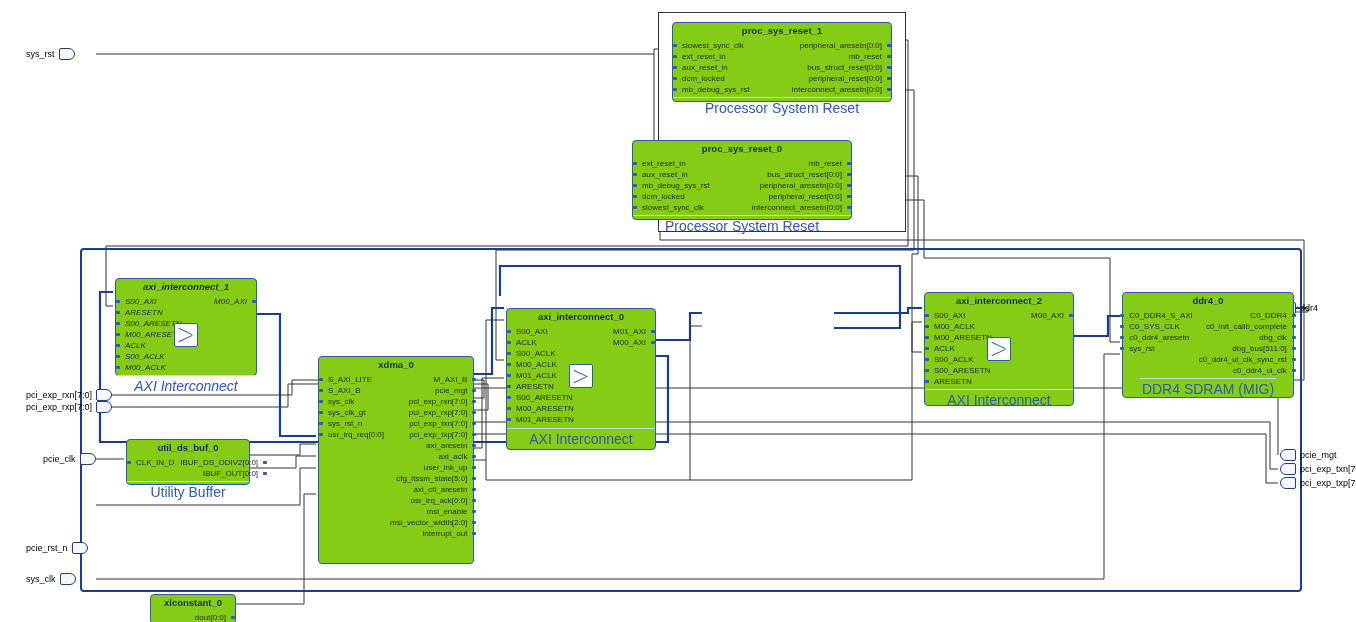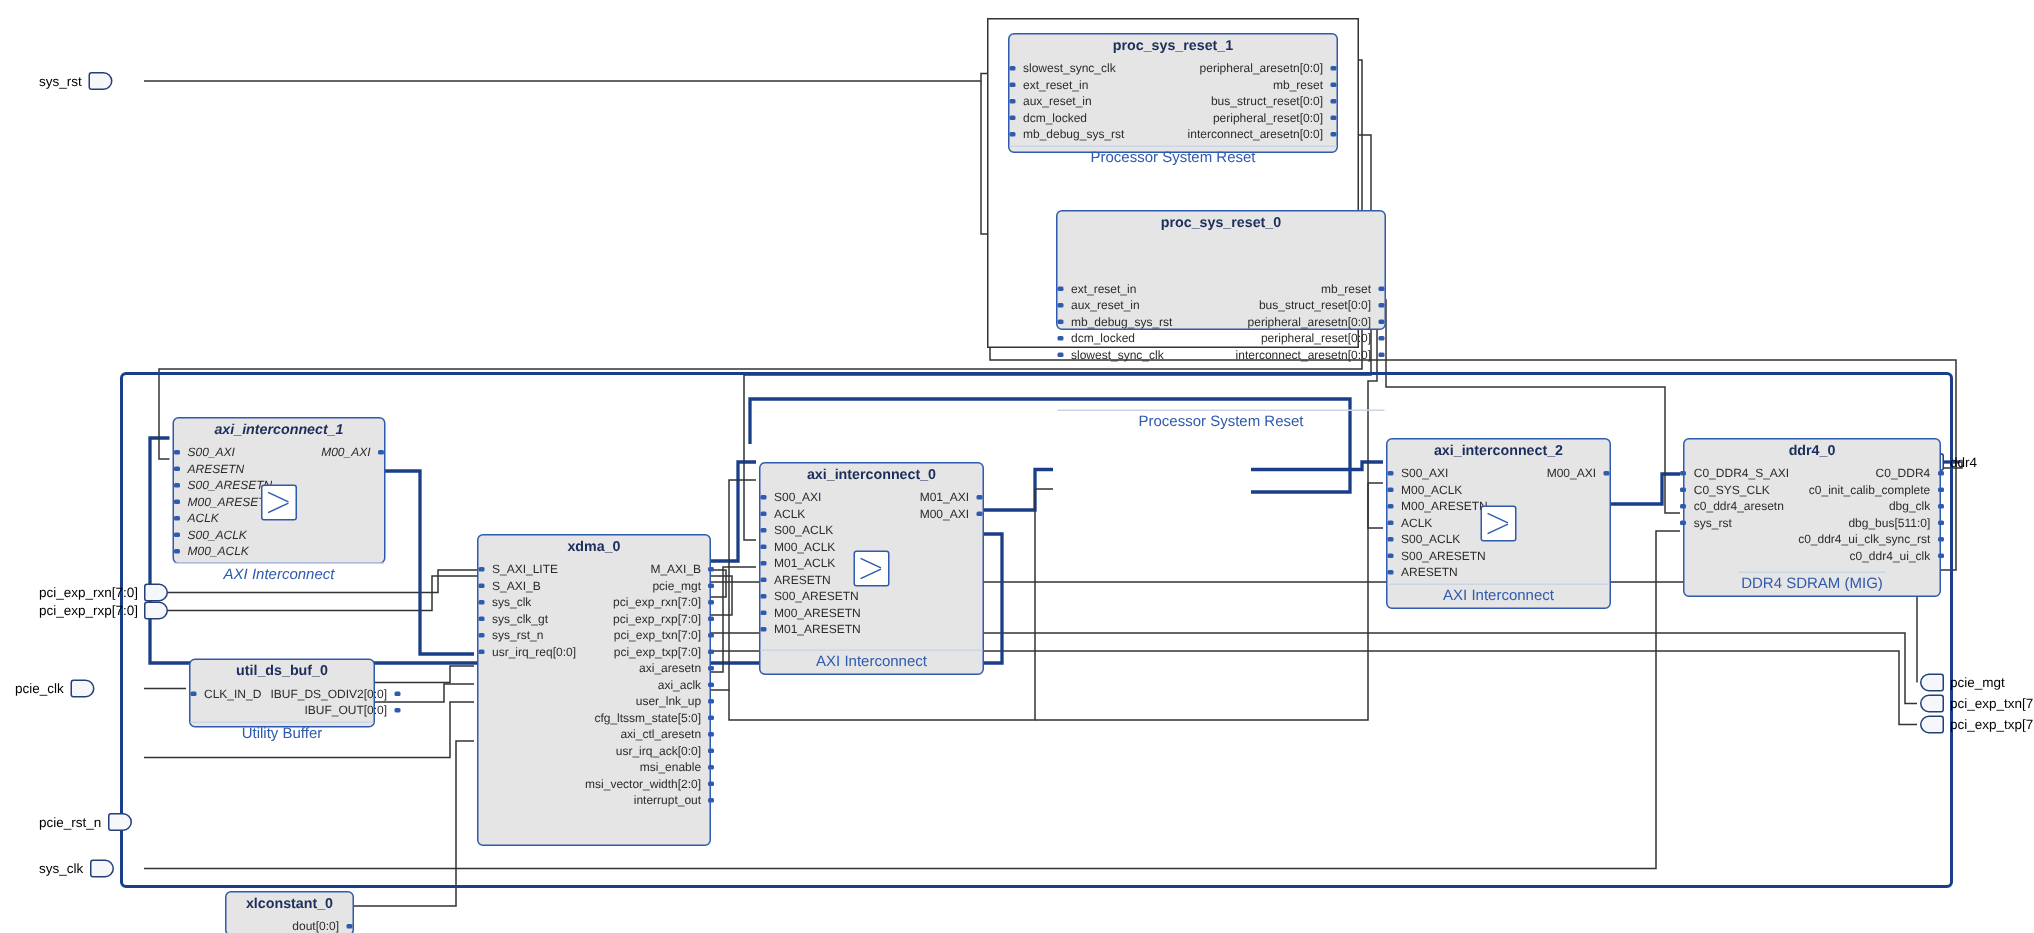--- a/index.html
+++ b/index.html
@@ -3,30 +3,30 @@
 <meta charset="utf-8">
 <style>
 html,body{margin:0;padding:0;background:#fff;font-family:Arial,Helvetica,sans-serif;font-size:9px;color:#000;overflow:hidden}
 svg{display:block}
 .canvas{position:relative;width:1356px;height:622px}
 .port{position:absolute;display:flex;align-items:center;gap:4px}
 .port .pshape{width:14px;height:10px;border:1px solid #223f78;background:#f5f7fb;border-radius:2px 6px 6px 2px}
 .port.out .pshape{border-radius:6px 2px 2px 6px}
 .port .plabel{font-size:9px;white-space:nowrap}
 
-.block{position:absolute;border:1px solid #2e5aaf;border-radius:4px;background:#e5e5e5;display:flex;flex-direction:column}
+.block{position:absolute;border:1px solid #2e5aaf;border-radius:4px;background:#84cc16;display:flex;flex-direction:column}
 .block .title{font-size:9.5px;font-weight:bold;text-align:center;padding:2px 4px;color:#1b2d5a;white-space:nowrap}
 .block .body{flex:1;position:relative;padding:2px 0;display:flex}
 .block .col{flex:1;display:flex;flex-direction:column;gap:0;padding:0 3px}
 .block .col.right{align-items:flex-end;text-align:right}
 .block .pin{font-size:8px;line-height:11px;white-space:nowrap;color:#2b2b2b;position:relative;padding-left:6px}
 .block .col.right .pin{padding-right:6px;padding-left:0}
 .block .pin::before{content:'';position:absolute;left:-3px;top:4px;width:4px;height:3px;background:#2e5aaf;border-radius:1px}
 .block .col.right .pin::before{left:auto;right:-3px}
-.block .iptype{font-size:10px;text-align:center;color:#2e5aaf;padding:2px;border-top:1px solid #cbd5e6}
+.block .iptype{font-size:14px;text-align:center;color:#2e5aaf;padding:2px;border-top:1px solid #cbd5e6}
 .block .center-icon{position:absolute;top:50%;left:50%;transform:translate(-50%,-50%);width:22px;height:22px;border:1px solid #2e5aaf;border-radius:2px;background:#fff}
 .block .center-icon::before,.block .center-icon::after{content:'';position:absolute;background:#2e5aaf;width:70%;height:1px;left:15%}
 .block .center-icon::before{top:35%;transform:rotate(25deg)}
 .block .center-icon::after{top:65%;transform:rotate(-25deg)}
 
 .block.highlight{border:2px solid #ff8800;background:#ffb366}
 .block.highlight .title{color:#ff6600}
 .block.highlight .pin{color:#b34000}
 .block.highlight .iptype{color:#ff6600;border-top-color:#ffb366}
 .block.highlight .pin::before{background:#ff8800}
@@ -80,21 +80,21 @@
       <div class="pshape"></div>
     </div>
     <div class="port in" style="left: 26px; top: 389px;">
       <span class="plabel">pci_exp_rxn[7:0]</span>
       <div class="pshape"></div>
     </div>
     <div class="port in" style="left: 26px; top: 401px;">
       <span class="plabel">pci_exp_rxp[7:0]</span>
       <div class="pshape"></div>
     </div>
-    <div class="port in" style="left: 10px; top: 453px; justify-content: center;">
+    <div class="port in" style="left: 43px; top: 453px; justify-content: center;">
       <span class="plabel">pcie_clk</span>
       <div class="pshape"></div>
     </div>
     <div class="port in" style="left: 26px; top: 499px; margin-top: 43px;">
       <span class="plabel">pcie_rst_n</span>
       <div class="pshape"></div>
     </div>
     <div class="port in" style="left: 26px; top: 573px;">
       <span class="plabel">sys_clk</span>
       <div class="pshape"></div>
@@ -128,21 +128,21 @@
         <div class="col right">
           <div class="pin">peripheral_aresetn[0:0]</div>
           <div class="pin">mb_reset</div>
           <div class="pin">bus_struct_reset[0:0]</div>
           <div class="pin">peripheral_reset[0:0]</div>
           <div class="pin">interconnect_aresetn[0:0]</div>
         </div>
       </div>
       <div class="iptype">Processor System Reset</div>
     </div>
-    <div class="block" style="left: 704px; top: 140px; width: 218px; height: 78px; gap: 29px;">
+    <div class="block" style="left: 632px; top: 140px; width: 218px; height: 78px;">
       <div class="title">proc_sys_reset_0</div>
       <div class="body">
         <div class="col">
           <div class="pin">ext_reset_in</div>
           <div class="pin">aux_reset_in</div>
           <div class="pin">mb_debug_sys_rst</div>
           <div class="pin">dcm_locked</div>
           <div class="pin">slowest_sync_clk</div>
         </div>
         <div class="col right">

